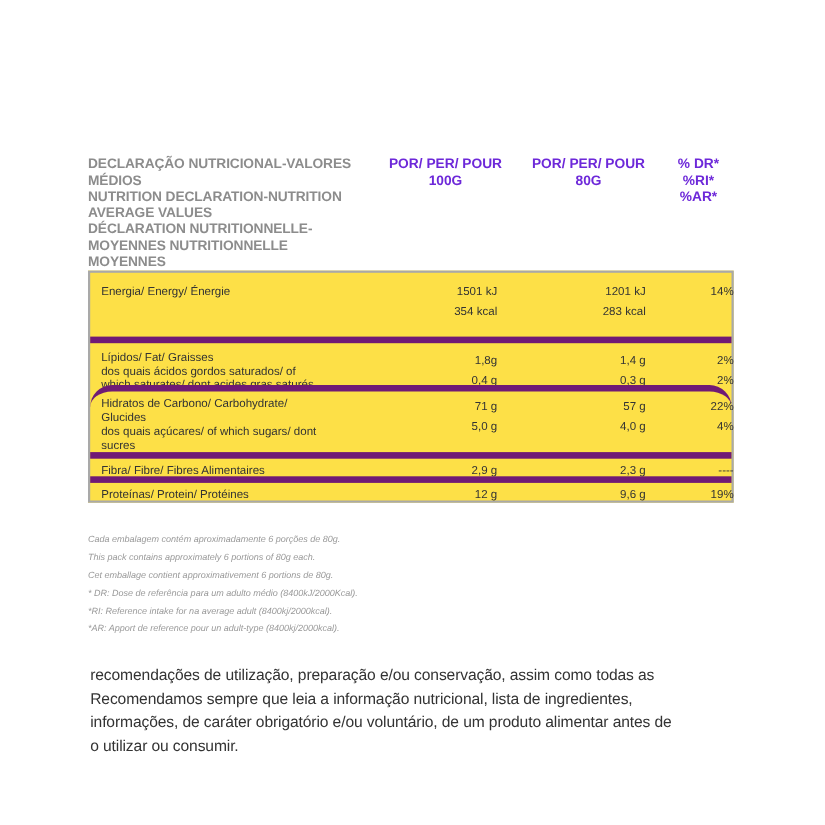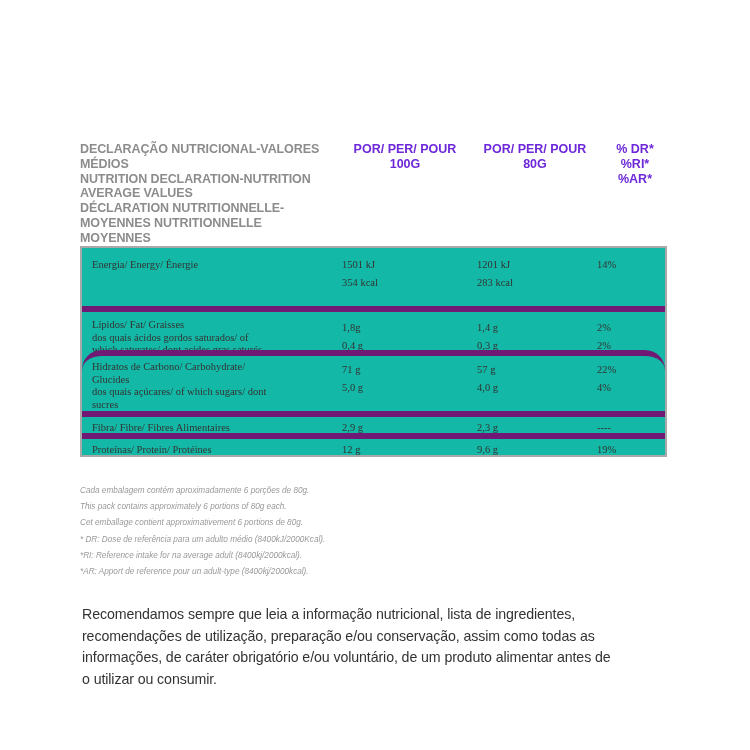--- a/index.html
+++ b/index.html
@@ -5,25 +5,25 @@
     html, body { margin: 0; padding: 0; background: #ffffff; }
     body { width: 750px; height: 750px; position: relative; overflow: hidden; font-family: "Liberation Sans", sans-serif; color: #333; }
 
     .header { position: absolute; left: 80px; top: 142px; width: 590px; }
     .header .title { position: absolute; left: 0; top: 0; width: 270px; font-weight: bold; font-size: 12.5px; line-height: 14.8px; color: #8c8c8c; letter-spacing: -0.1px; }
     .header .col { position: absolute; top: 0; font-weight: bold; font-size: 12.5px; line-height: 14.8px; color: #6d28d9; text-align: center; }
     .header .col.c100 { left: 270px; width: 110px; }
     .header .col.c80 { left: 400px; width: 110px; }
     .header .col.cdr { left: 525px; width: 60px; }
 
-    .table { position: absolute; left: 80px; top: 246px; width: 587px; border: 2px solid #a9a9a9; background: #14b8a6; box-sizing: border-box; font-family: Liberation Serif, serif; }
+    .table { position: absolute; left: 80px; top: 246px; width: 587px; border: 2px solid #a9a9a9; background: #fde047; box-sizing: border-box; }
     .row { position: relative; border-top: 6px solid #701a75; box-sizing: border-box; font-size: 10.5px; color: #333; }
     .row:first-child { border-top: none; }
     .row .label { position: absolute; left: 10px; width: 250px; line-height: 12.5px; }
-    .row .v { position: absolute; text-align: left; line-height: 12.5px; }
+    .row .v { position: absolute; text-align: right; line-height: 12.5px; }
     .row .v100 { left: 260px; width: 110px; }
     .row .v80 { left: 395px; width: 110px; }
     .row .vdr { left: 515px; width: 70px; }
     .row.energy { height: 58px; }
     .row.energy .label, .row.energy .v { top: 8px; line-height: 18px; }
     .row.fat { height: 44px; }
     .row.fat .label { top: 7px; }
     .row.fat .v { top: 7px; line-height: 18px; }
     .row.carb { height: 61px; border-radius: 20px; }
     .row.carb .label { top: 5px; }
@@ -138,17 +138,17 @@
 <div class="notes">
   <div>Cada embalagem contém aproximadamente 6 porções de 80g.</div>
   <div>This pack contains approximately 6 portions of 80g each.</div>
   <div>Cet emballage contient approximativement 6 portions de 80g.</div>
   <div>* DR: Dose de referência para um adulto médio (8400kJ/2000Kcal).</div>
   <div>*RI: Reference intake for na average adult (8400kj/2000kcal).</div>
   <div>*AR: Apport de reference pour un adult-type (8400kj/2000kcal).</div>
 </div>
 
 <div class="para">
+  <div>recomendações de utilização, preparação e/ou conservação, assim como todas as</div>
   <div>Recomendamos sempre que leia a informação nutricional, lista de ingredientes,</div>
-  <div>recomendações de utilização, preparação e/ou conservação, assim como todas as</div>
   <div>informações, de caráter obrigatório e/ou voluntário, de um produto alimentar antes de</div>
   <div>o utilizar ou consumir.</div>
 </div>
 
 </body></html>

